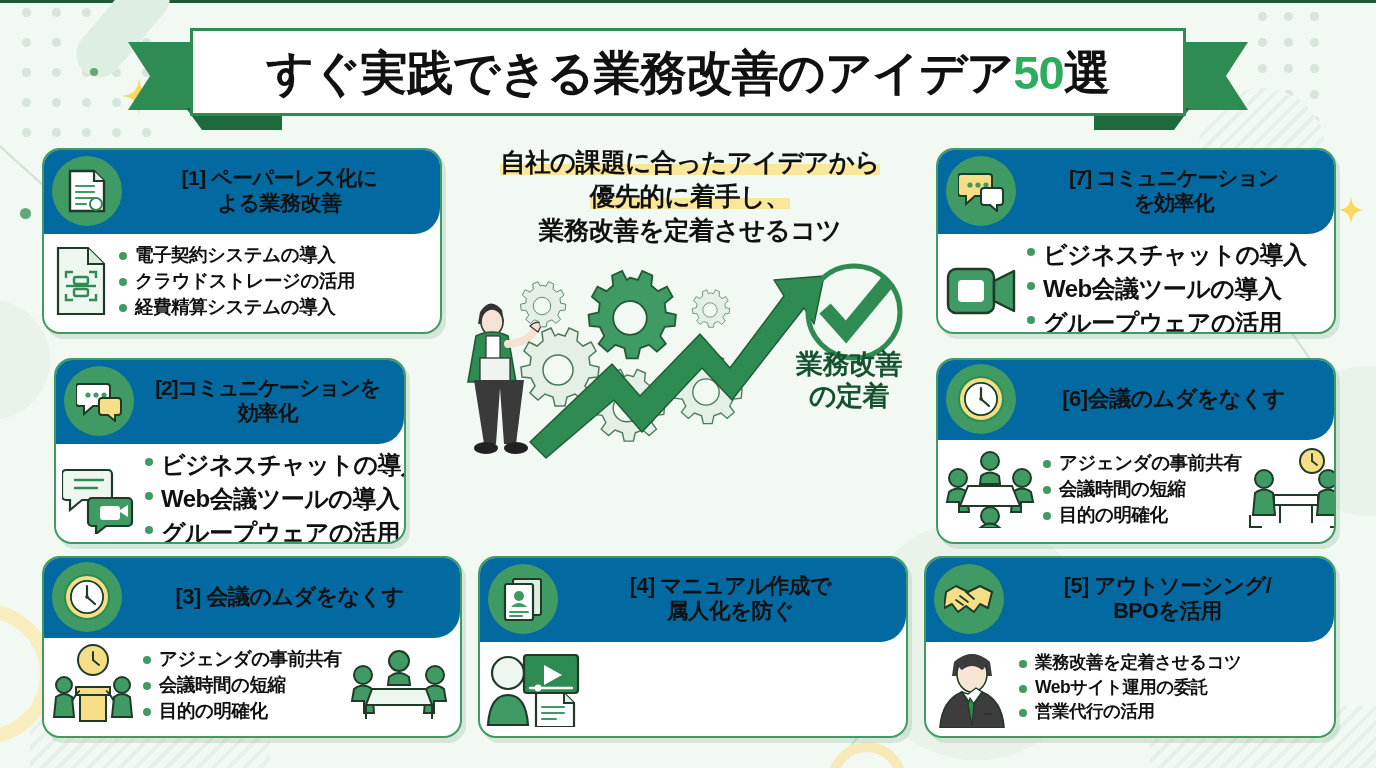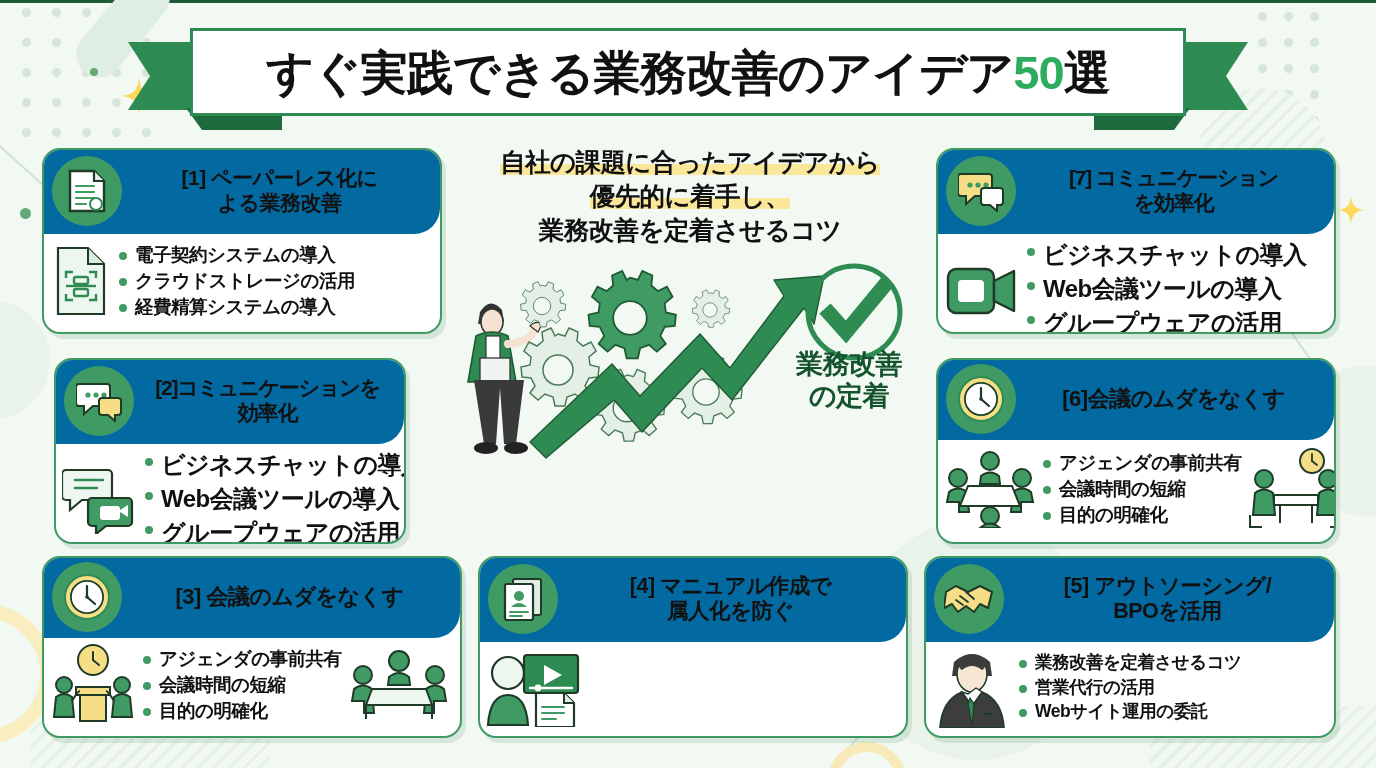--- a/index.html
+++ b/index.html
@@ -498,22 +498,22 @@
         <ellipse cx="40" cy="28" rx="15" ry="18" fill="#f8e6d4" stroke="#1f3b28" stroke-width="1.6"></ellipse>
         <path d="M26 14 q14 -12 28 0 q0 8 -4 10 q-10 -8 -20 0 q-4 -2 -4 -10z" fill="#3c3c3c"></path>
         <path d="M8 82 q2 -28 22 -36 l10 14 10 -14 q20 8 22 36z" fill="#3d3d3d" stroke="#1f3b28" stroke-width="1.8"></path>
         <path d="M30 46 l10 14 10 -14 -6 -4 -8 6 -6 -2z" fill="#fff" stroke="#1f3b28" stroke-width="1.4"></path>
         <path d="M38 52 l4 6 -2 22 -4 -22z" fill="#2e8b52" stroke="#1f3b28" stroke-width="1.2"></path>
         <path d="M52 68 h8" stroke="#1f3b28" stroke-width="2"></path>
       </svg>
     </div>
     <ul>
       <li>業務改善を定着させるコツ</li>
+      <li>Webサイト運用の委託</li>
       <li>営業代行の活用</li>
-      <li>Webサイト運用の委託</li>
     </ul>
   </div>
 </div>
 
 <div class="card" id="card6">
   <div class="head">
     <div class="badge">
       <svg width="52" height="52" viewBox="0 0 52 52">
         <circle cx="26" cy="26" r="23" fill="#2e8b52"></circle>
         <circle cx="26" cy="26" r="19" fill="none" stroke="#f5de86" stroke-width="4"></circle>

